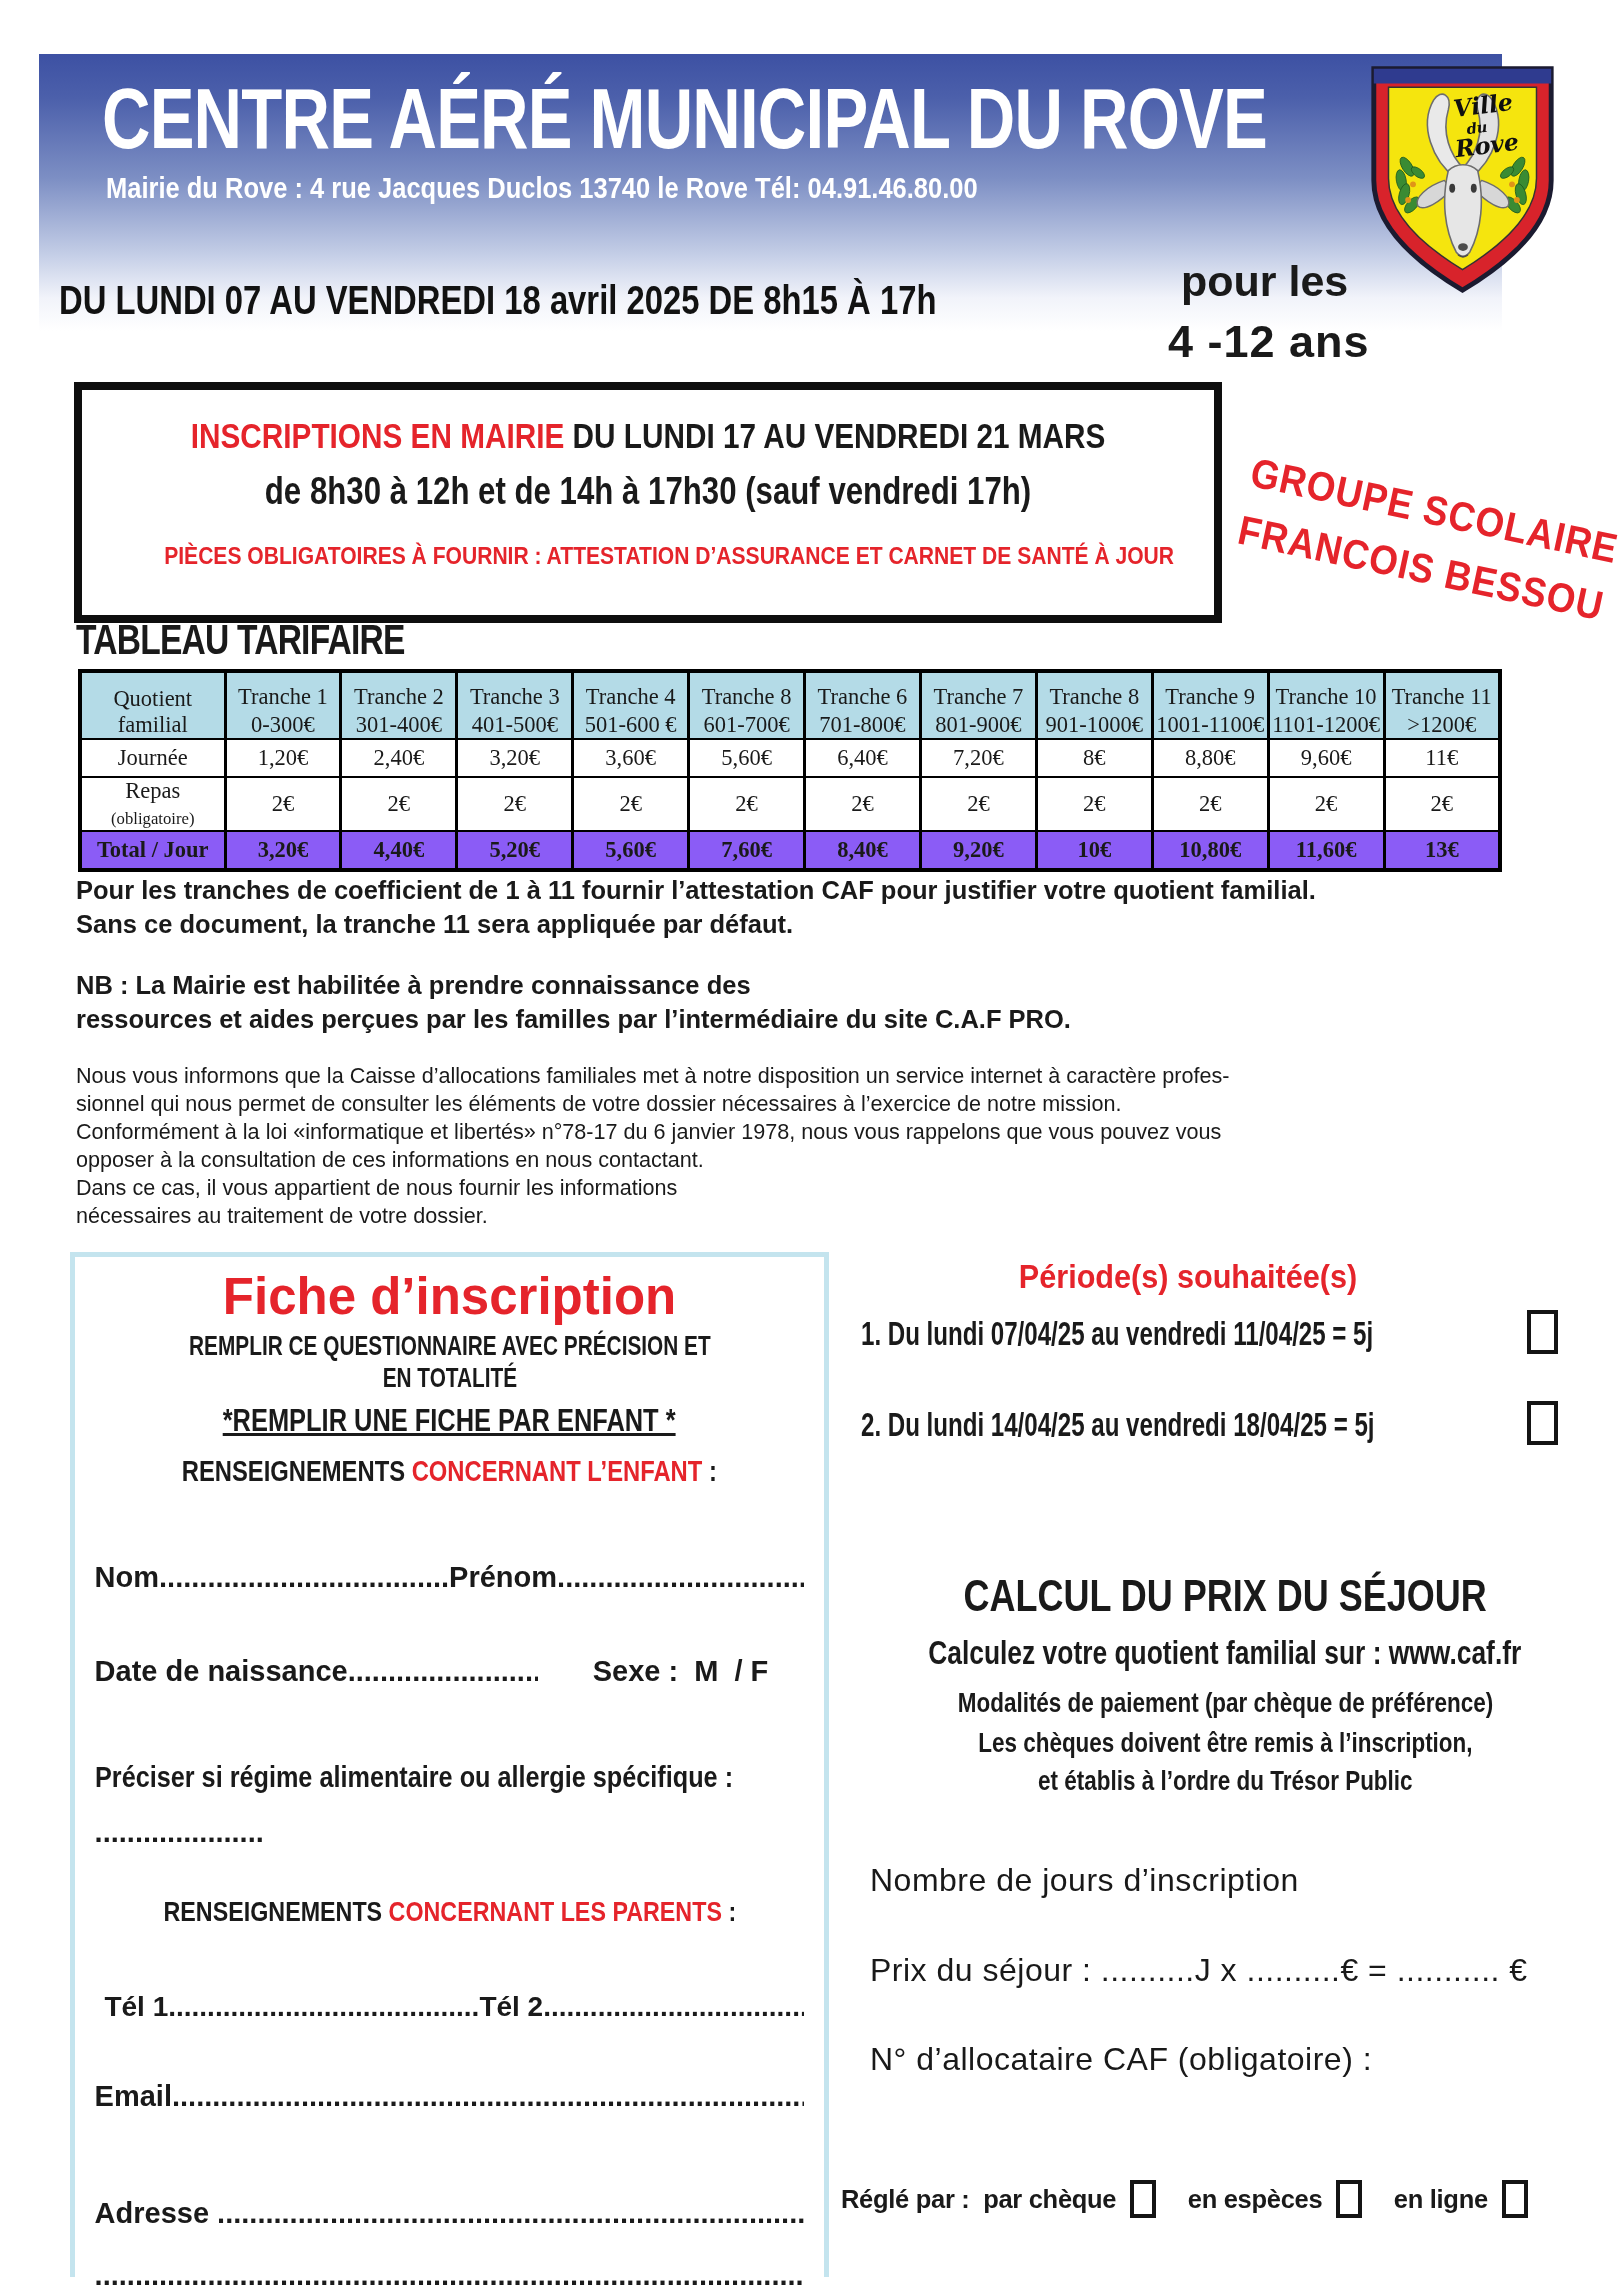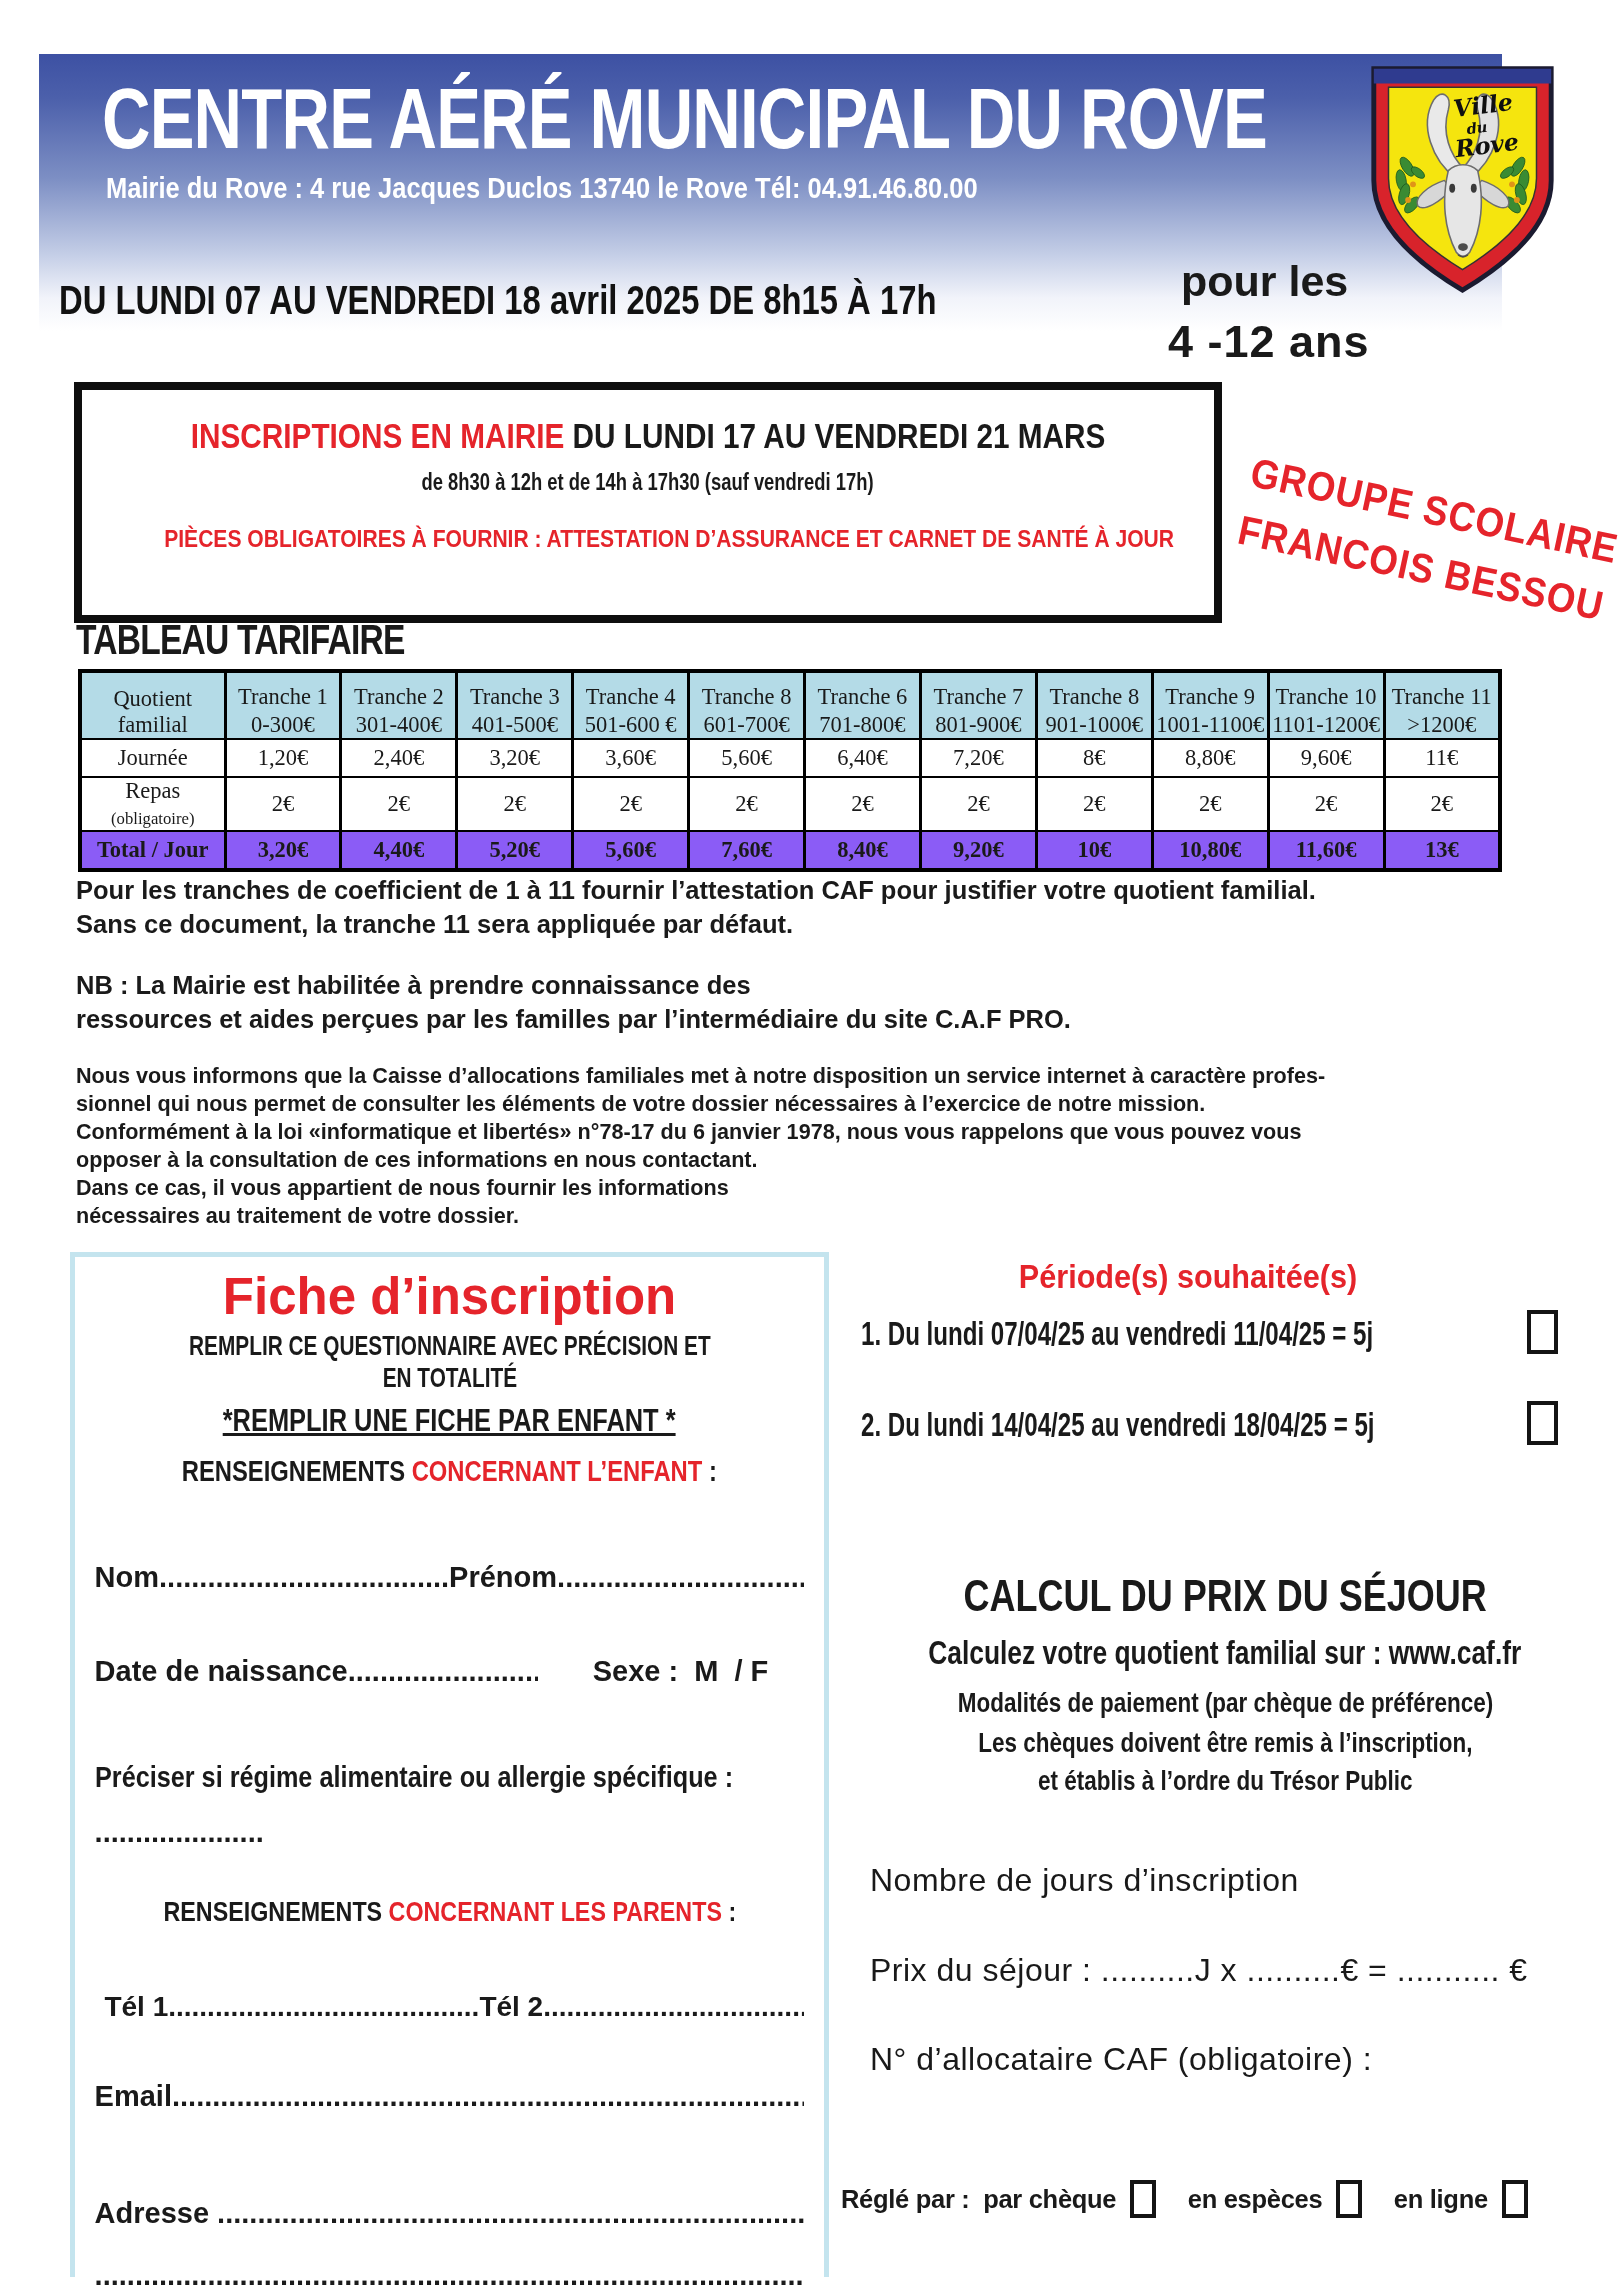--- a/index.html
+++ b/index.html
@@ -25,41 +25,41 @@
   .page-title{left:102px;top:69px;font-size:86px;letter-spacing:-1px;white-space:nowrap;}
   .page-sub{left:106px;top:171px;font-size:30px;white-space:nowrap;}
   .logo{left:1362px;top:55px;}
 
   .schedule{left:59px;top:277px;font-size:41px;white-space:nowrap;color:#121212;}
   .pourles{left:1181px;top:257px;font-size:43px;}
   .ans{left:1168px;top:316px;font-size:45px;letter-spacing:1px;}
 
   .insc-box{left:74px;top:382px;width:1132px;height:225px;border:8.8px solid #0e0e0e;text-align:center;}
   .insc1{margin-top:25.5px;font-size:35px;white-space:nowrap;}
-  .insc2{margin-top:13.7px;font-size:23px;white-space:nowrap;}
+  .insc2{margin-top:13.7px;font-size:39px;white-space:nowrap;}
   .insc3{margin-top:29px;font-size:24.5px;white-space:nowrap;}
 
   .group{left:1237px;top:439px;width:372px;transform:rotate(12deg);transform-origin:0 0;
          text-align:center;font-size:41px;line-height:59px;letter-spacing:1px;white-space:nowrap;}
 
   .ttitle{left:76px;top:616px;font-size:42px;letter-spacing:-1px;white-space:nowrap;}
 
   table.tarif{position:absolute;left:78px;top:669px;width:1424px;border-collapse:collapse;table-layout:fixed;
               font-family:"Liberation Serif",serif;font-size:22.5px;}
   table.tarif td{border:2.9px solid #000;border-left-width:3.9px;border-right-width:3.9px;text-align:center;padding:0;}
   table.tarif{border:4.9px solid #000;}
   td.hcell{background:#b4dbe7;height:65px;vertical-align:bottom;padding-bottom:6.9px;line-height:27.4px;}
   td.corner{background:#b4dbe7;text-align:left;padding-left:9.8px;vertical-align:bottom;padding-bottom:6.9px;}
   tr.r1 td,tr.r2 td{height:36px;background:#fff;}
   tr.r3 td{height:36px;background:#8b5cf6;font-weight:bold;}
   .obsmall{font-size:16.7px;}
 
   .para1{left:76px;top:873px;font-size:25.5px;line-height:34px;font-weight:bold;white-space:nowrap;}
   .para2{left:76px;top:968px;font-size:25.5px;line-height:34px;font-weight:bold;white-space:nowrap;}
-  .para3{left:76px;top:1062px;font-size:21.6px;line-height:28px;font-weight:bold;white-space:nowrap;}
+  .para3{left:76px;top:1062px;font-size:21.6px;line-height:28px;font-weight:normal;white-space:nowrap;}
 
   
   .fiche{left:70px;top:1252px;width:759px;height:1025px;border:5.9px solid #c4e4ee;border-bottom:none;
          box-sizing:border-box;padding:0 19.6px;}
   .ftitle{margin-top:9.8px;text-align:center;font-size:51px;}
   .finstr1{margin-top:3.9px;text-align:center;font-size:27.4px;}
   .finstr2{margin-top:9.8px;text-align:center;font-size:31px;}
   .finstr2 .u{text-decoration:underline;}
   .fchild{margin-top:15.7px;text-align:center;font-size:29px;}
   .fline{font-size:29px;font-weight:bold;}

